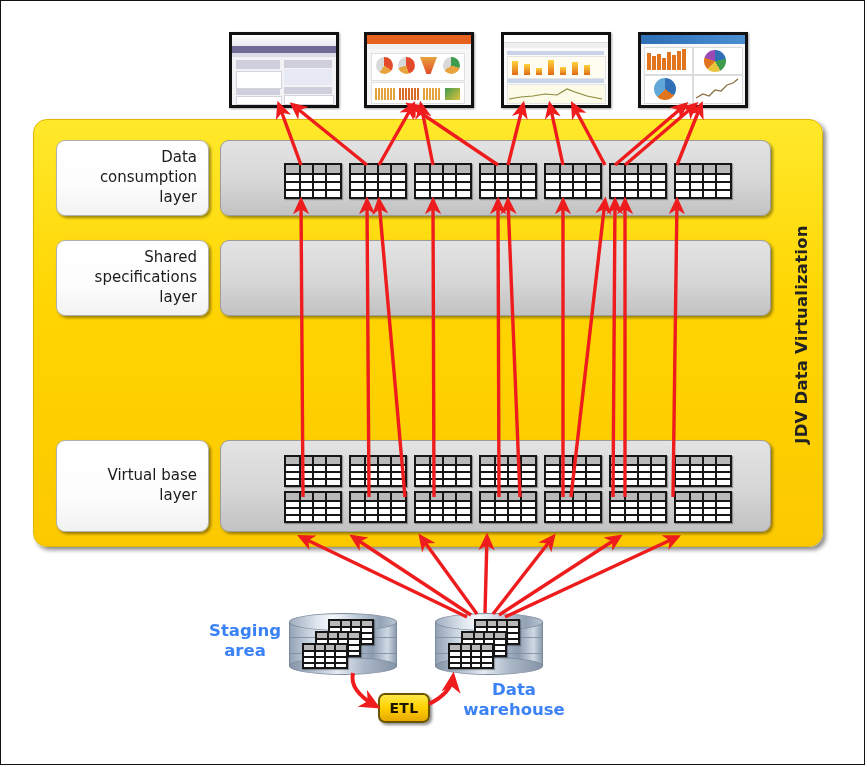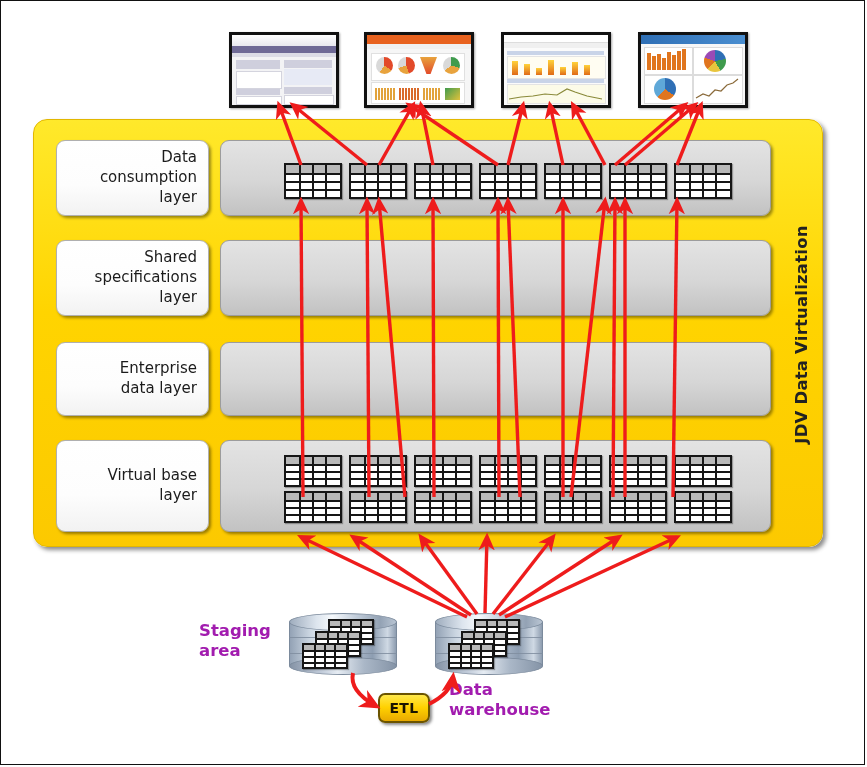--- a/index.html
+++ b/index.html
@@ -51,22 +51,22 @@
        border-left:1px solid #7b8a9c;border-right:1px solid #7b8a9c;}
   .cyl .top{position:absolute;left:0;right:0;top:0;height:18px;border-radius:50%;
        background:linear-gradient(90deg,#9fadbe 0%,#dde5ee 25%,#f6f9fc 40%,
                   #c3cedb 62%,#93a2b4 85%,#b9c5d3 100%);
        border:1px solid #7b8a9c;box-sizing:border-box;}
   .cyl .bot{position:absolute;left:0;right:0;bottom:0;height:18px;border-radius:50%;
        background:linear-gradient(90deg,#8593a6 0%,#c2ccda 30%,#e6ecf3 45%,
                   #aab7c7 70%,#8594a7 100%);
        border:1px solid #7b8a9c;box-sizing:border-box;}
   .cyl .rib{position:absolute;left:0;right:0;height:1px;background:#7f8d9f;opacity:.85;}
-  .dblabel{position:absolute;font-size:16.5px;font-weight:700;color:#a21caf;
-           line-height:1.2;}
+  .dblabel{position:absolute;font-size:16.5px;font-weight:700;color:#3b82f6;
+           text-align:center;line-height:1.2;}
   #etl{position:absolute;left:377px;top:692px;width:48px;height:26px;
        background:linear-gradient(180deg,#ffe84a 0%,#ffd100 48%,#e8a900 100%);
        border:2px solid #6b5400;border-radius:7px;
        box-shadow:2px 2px 3px rgba(0,0,0,.45);
        display:flex;align-items:center;justify-content:center;}
   #etl span{font-size:14px;font-weight:700;color:#1a1400;letter-spacing:.4px;}
 
   svg.ov{position:absolute;left:0;top:0;width:865px;height:765px;
          pointer-events:none;overflow:visible;}
 </style>
@@ -227,26 +227,20 @@
       </div>
     </div>
 
     <div class="layer" style="top:120px;height:76px;">
       <div class="lname">
         <span>Shared<br>specifications<br>layer</span>
       </div>
       <div class="lbody"></div>
     </div>
 
-    <div class="layer" style="top:222px;height:74px;">
-      <div class="lname">
-        <span>Enterprise<br>data layer</span>
-      </div>
-      <div class="lbody"></div>
-    </div>
 
     <div class="layer" style="top:320px;height:92px;">
       <div class="lname">
         <span>Virtual base<br>layer</span>
       </div>
       <div class="lbody">
         <div class="tbl" style="left:63px;top:14px;width:54px;height:28px;">
           <div class="hd" style="height:7px;"></div>
           <i style="left:0;right:0;top:7px;height:2px;"></i>
             <i style="left:0;right:0;top:14px;height:2px;"></i>

